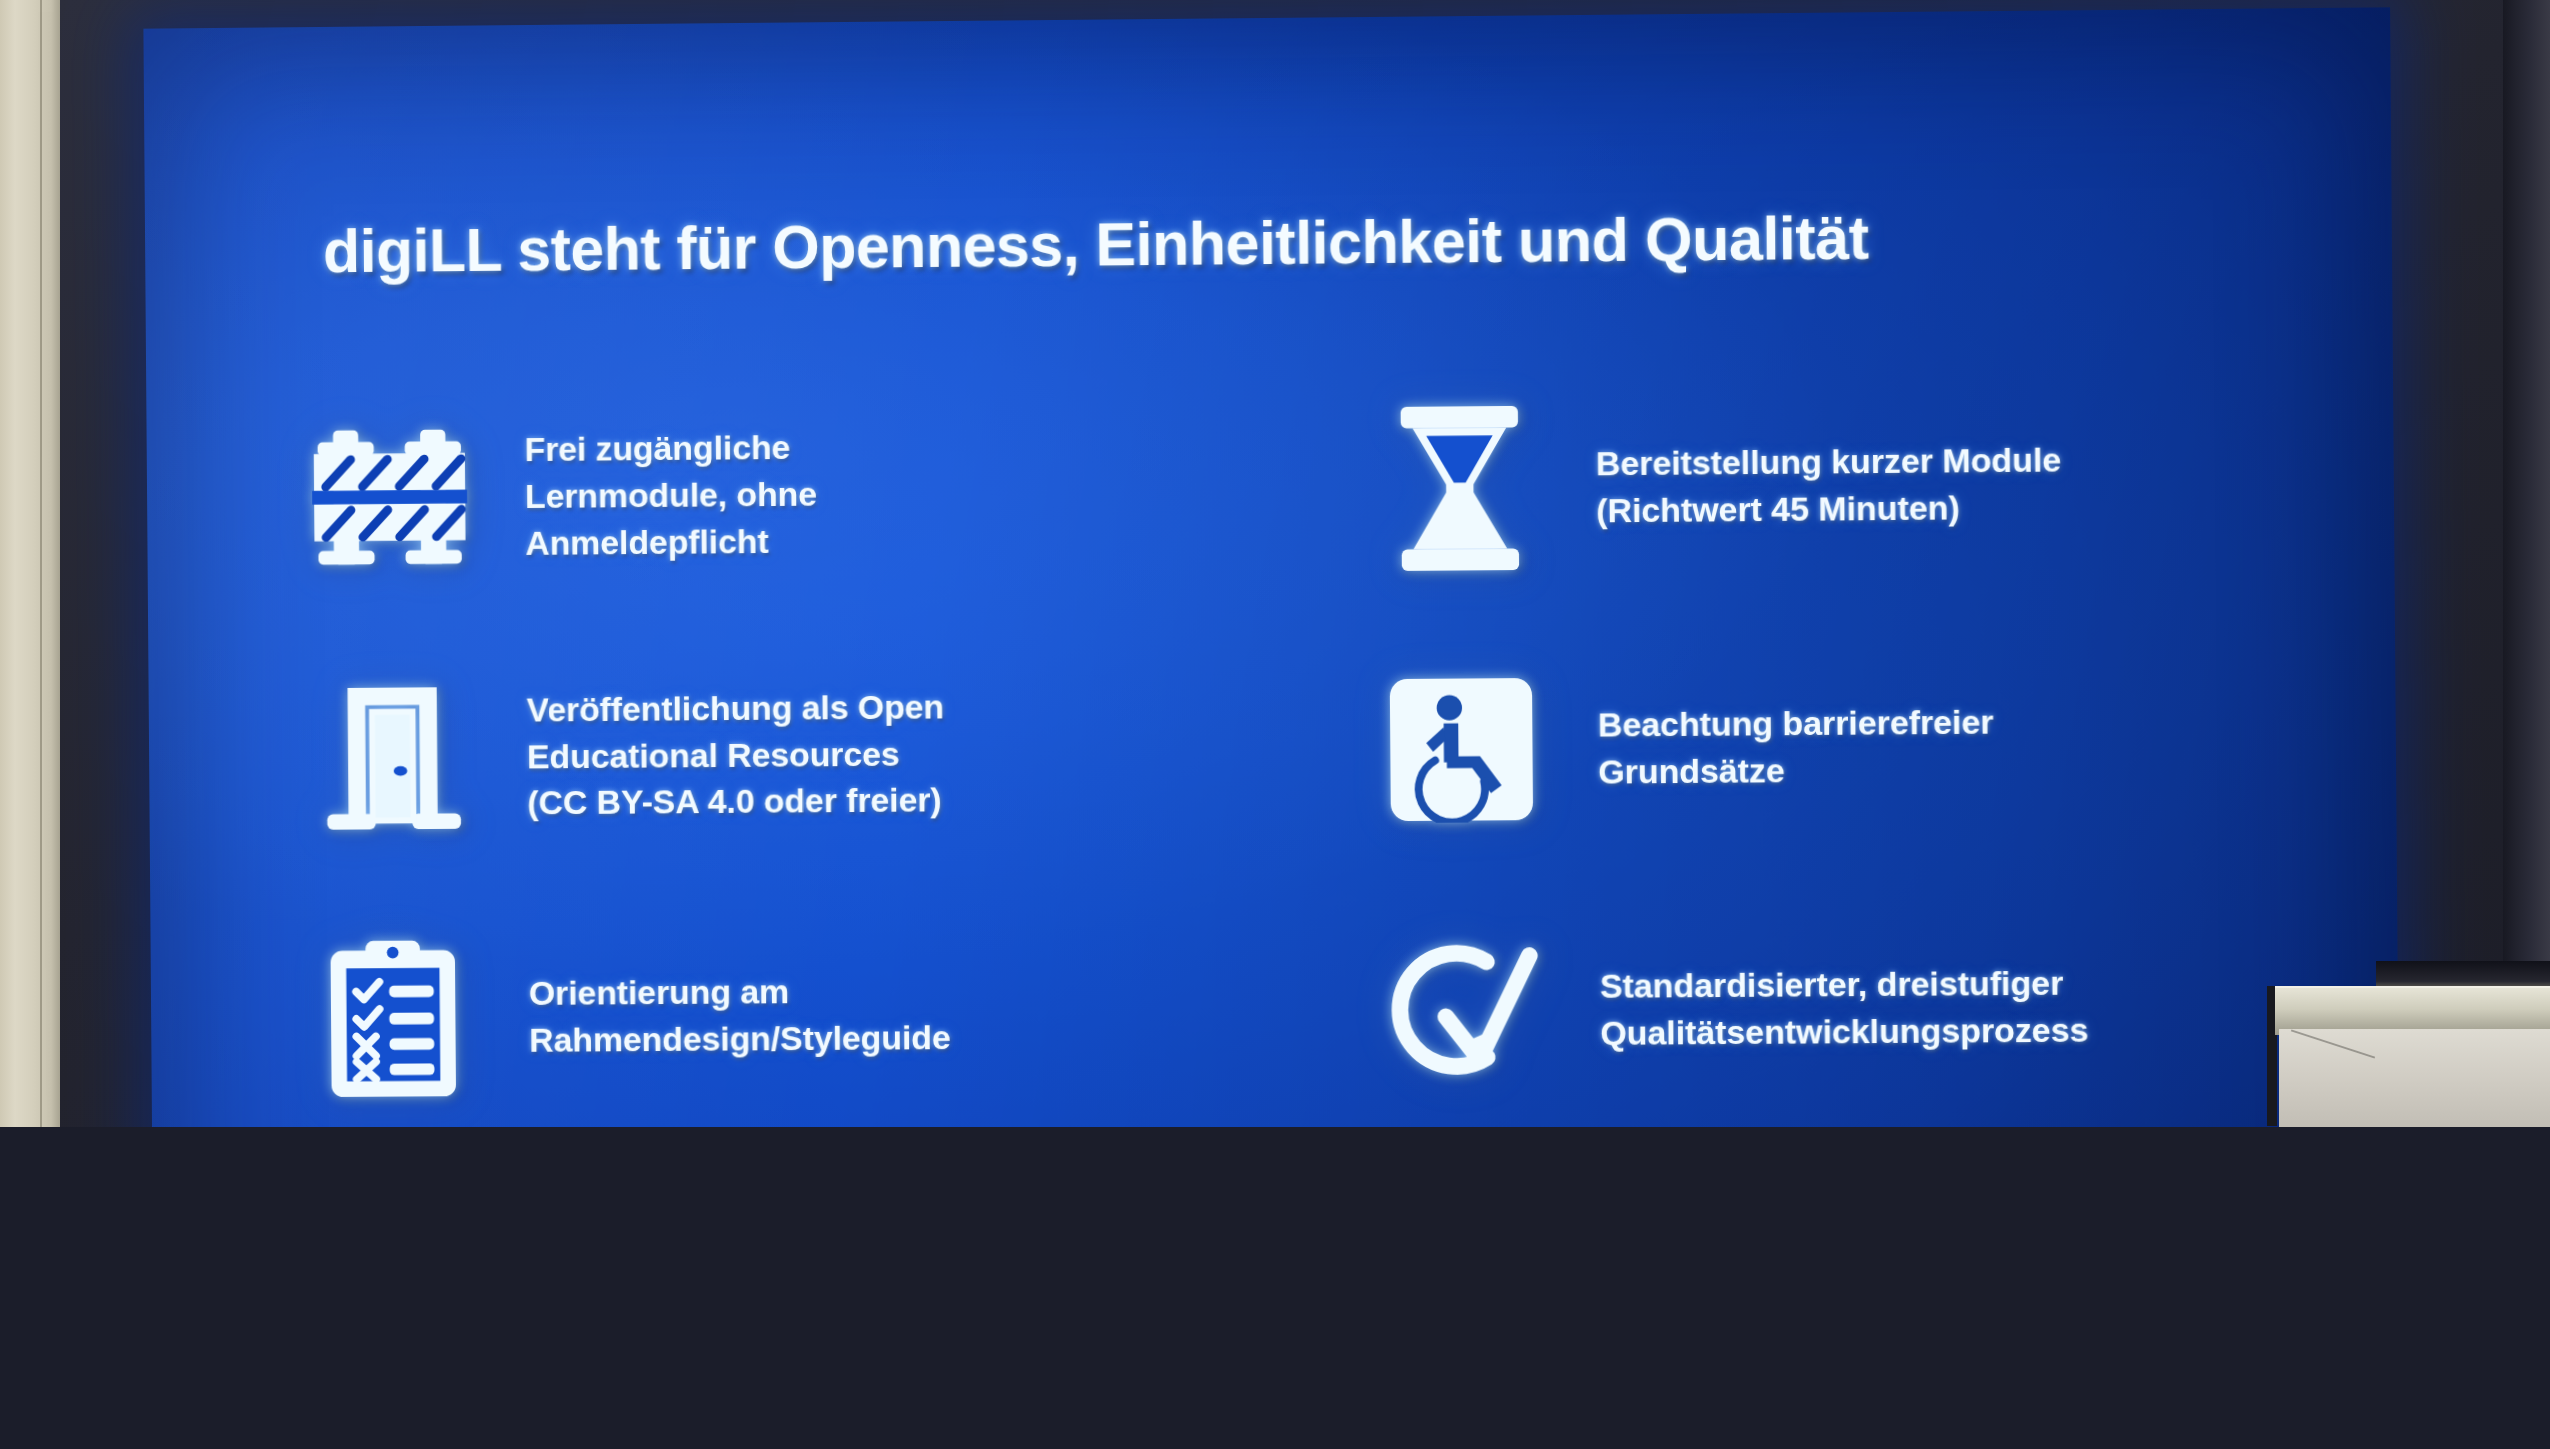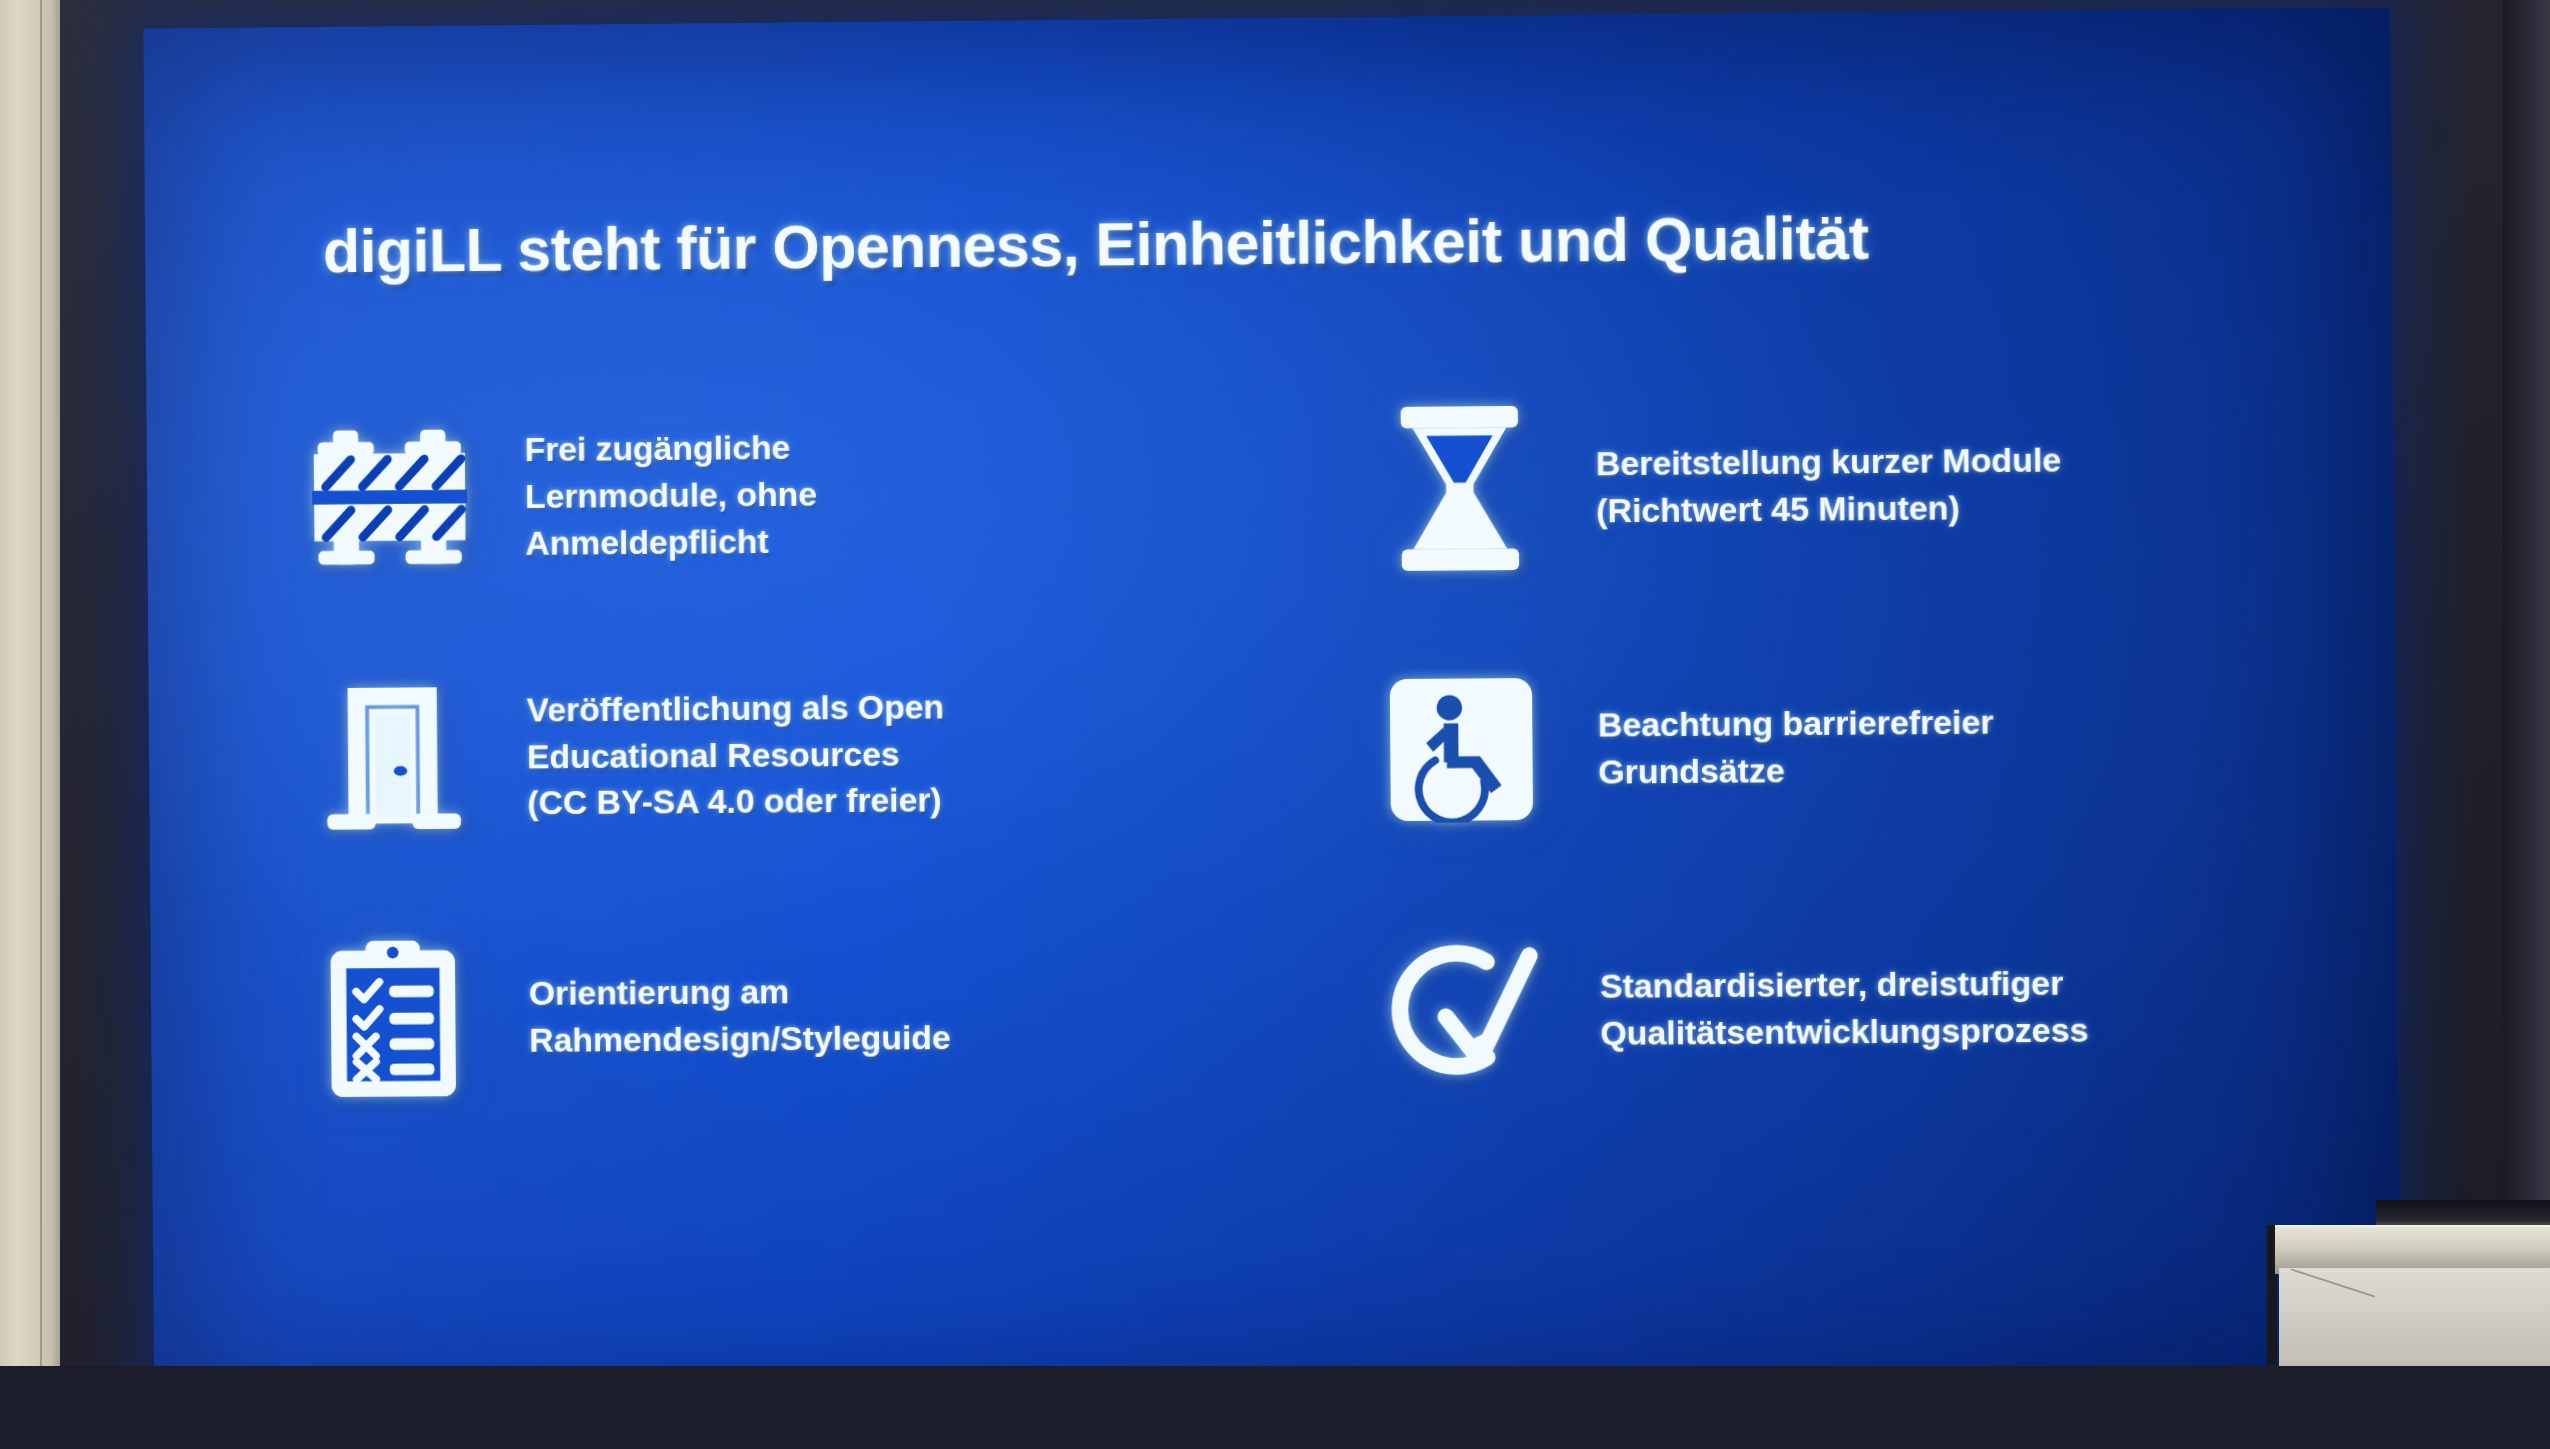--- a/index.html
+++ b/index.html
@@ -8,21 +8,21 @@
     width: 2550px;
     height: 1449px;
     overflow: hidden;
     background: #1b1d2a;
     font-family: "Liberation Sans", sans-serif;
   }
 
   #scene {
     position: relative;
     width: 2550px;
-    height: 1366px;
+    height: 1127px;
     background: #141622;
     overflow: hidden;
   }
 
   
   .wall-left {
     position: absolute;
     left: 0; top: 0;
     width: 60px; height: 1449px;
     background: linear-gradient(90deg,#cfc9b4 0%, #ddd8c6 25%, #d4cfbc 55%, #c6c1ae 85%, #a8a492 100%);

